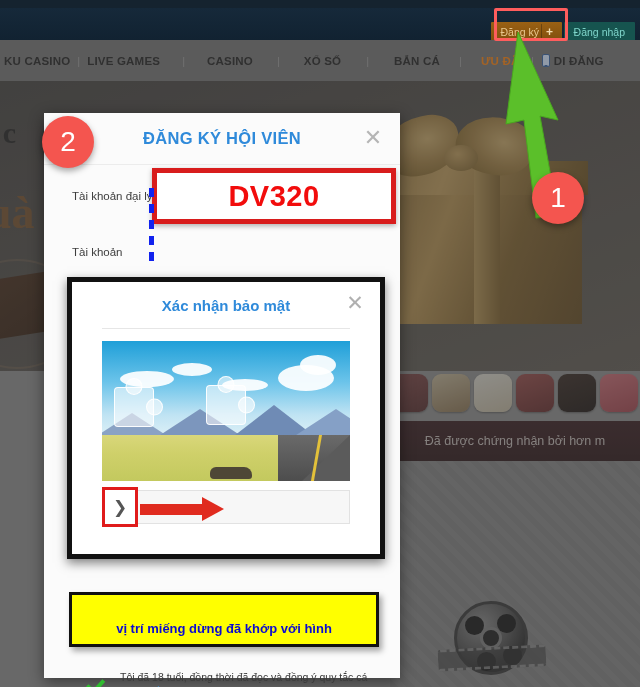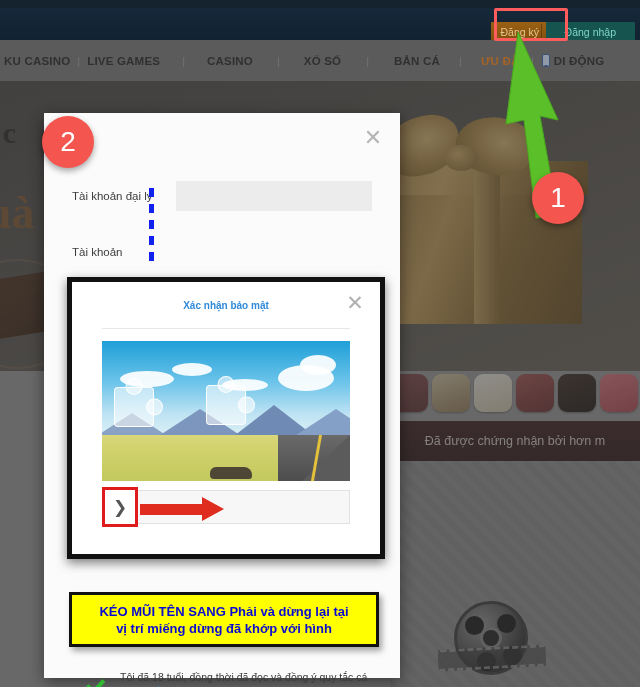--- a/index.html
+++ b/index.html
@@ -36,21 +36,21 @@
   }
   .btn-reg .plus { color: #f2dcae; font-size: 12px; font-weight: bold; }
   .reg-highlight {
     position: absolute; right: 72px; top: 8px;
     width: 74px; height: 33px;
     border: 3px solid #ff5d5d; border-radius: 2px;
     pointer-events: none;
   }
   .btn-login {
     position: absolute; right: 5px; top: 14px;
-    height: 21px; padding: 0 19px;
+    height: 21px; padding: 0 10px;
     background: #16544f; color: #7fd6cb;
     font-size: 10.5px; line-height: 21px; border-radius: 1px;
     white-space: nowrap;
   }
 
   .navbar {
     position: absolute; left: 0; top: 40px; width: 640px; height: 41px;
     background: #6b6b6b;
     display: flex; align-items: center;
   }
@@ -254,21 +254,21 @@
   .captcha {
     position: absolute; left: 67px; top: 277px;
     width: 318px; height: 282px;
     background: #fff; border: 5px solid #111;
     box-shadow: 0 4px 10px rgba(0,0,0,.5);
   }
   .captcha-head {
     position: absolute; left: 0; top: 0; width: 308px; height: 46px;
     display: flex; align-items: center; justify-content: center;
   }
-  .captcha-title { color: #2f8ada; font-size: 10px; font-weight: bold; }
+  .captcha-title { color: #2f8ada; font-size: 15px; font-weight: bold; }
   .captcha-close {
     position: absolute; right: 14px; top: 10px; width: 22px; height: 22px;
     color: #b0b0b0; font-size: 21px; line-height: 21px; text-align: center;
     font-weight: 300; cursor: pointer;
   }
   .captcha-divider {
     position: absolute; left: 30px; top: 46px; width: 248px; height: 1px;
     background: #e6e6e6;
   }
   .cap-img {
@@ -434,21 +434,21 @@
         <a class="navitem">
           <span>BẮN CÁ</span>
         </a>
         <span class="navsep" style="margin: 0px 19px;">|</span>
         <a class="navitem accent">
           <span>ƯU ĐÃI</span>
         </a>
         <span class="navsep" style="margin: 0px 8px;">|</span>
         <a class="navitem">
           <span class="mobile-ico"></span>
-          <span>DI ĐỘNG</span>
+          <span>DI ĐĂNG</span>
         </a>
       </div>
 
     <div class="bg-content">
       <div class="promo-strip">
         <div class="wallet-ring"></div>
         <div class="hero-text1">nh c</div>
         <div class="hero-text2">uà</div>
         <div class="wallet"></div>
 
@@ -484,20 +484,23 @@
       </div>
       <div class="film-strip"></div>
 
     </div>
 
     <div class="dim-top"></div>
     <div class="dim"></div>
   </div>
 
   <div class="modal">
+    <div class="modal-head">
+      <div class="modal-title">ĐĂNG KÝ HỘI VIÊN</div>
+    </div>
     <div class="modal-close">✕</div>
 
     <div class="field-row row-agent">
       <div class="lbl">Tài khoản đại lý</div>
       <input class="field-input" type="text" placeholder="" style="">
     </div>
 
     <div class="field-row row-user">
       <div class="lbl">Tài khoản</div>
     </div>
@@ -505,20 +508,23 @@
     <div class="agree-row">
       <div class="check"></div>
       <div class="agree-txt">
         <span>Tôi đã 18 tuổi, đồng thời đã đọc và đồng ý quy tắc cá cược</span>
         <a class="agree-link">Điều khoản</a>
       </div>
     </div>
 
   </div>
 
+  <div class="dv-box">
+    <span>DV320</span>
+  </div>
 
   <div class="captcha">
     <div class="captcha-head">
       <div class="captcha-title">Xác nhận bảo mật</div>
     </div>
     <div class="captcha-close">✕</div>
     <div class="captcha-divider"></div>
 
     <div class="cap-img">
       <div class="sky"></div>
@@ -550,21 +556,21 @@
     <div class="slider-handle">❯</div>
     <div class="red-arrow">
       <div class="shaft"></div>
       <div class="head"></div>
     </div>
   </div>
   <div class="blue-dash"></div>
 
   <div class="yellow-box">
     <p>
-      <span>KÉO MŨI TÊN SANG Phải và dừng lại tại</span><br>
+      <br>
       <span>vị trí miếng dừng đã khớp với hình</span>
     </p>
   </div>
 
   <div class="reg-highlight"></div>
 
   <svg class="green-arrow" viewBox="0 0 120 200">
     <path d="M78 196 L60 96 L78 100 L38 12 L26 104 L44 100 L56 198 Z" fill="#5bbf2a" stroke="#4aa81f" stroke-width="1"></path>
   </svg>
 

